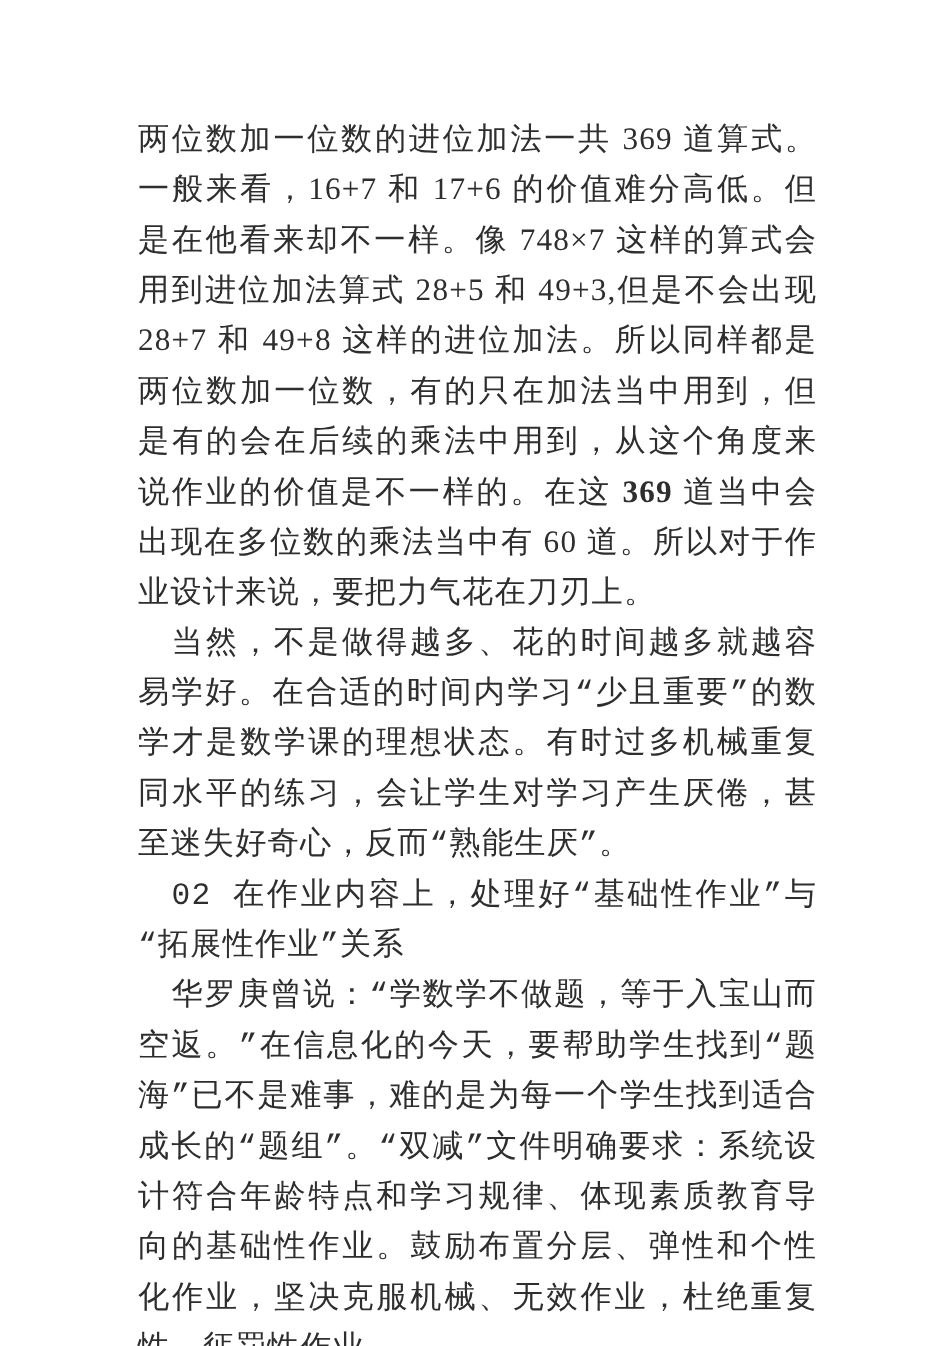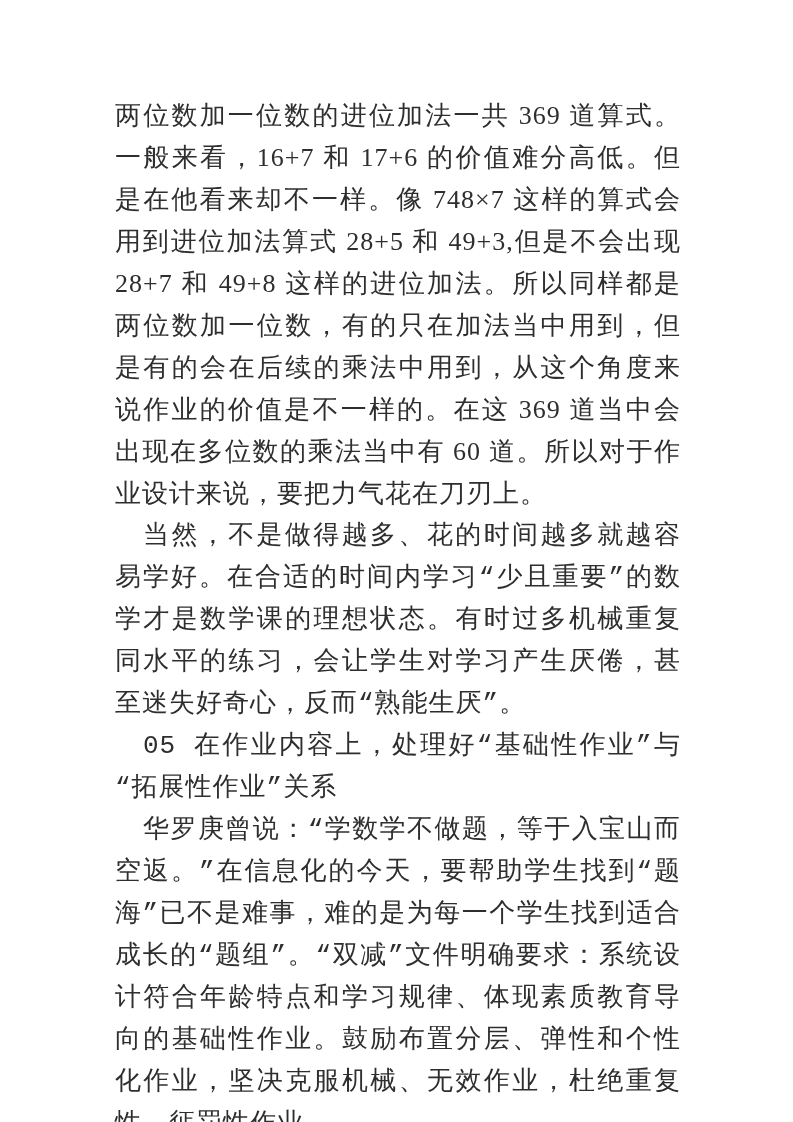--- a/index.html
+++ b/index.html
@@ -30,39 +30,39 @@
     text-align: justify;
     text-justify: inter-character;
     color: #2e2e2e;
     font-weight: normal;
   }
   .para.indent {
     text-indent: 28px;
     font-family: Liberation Mono, monospace;
   }
   .para b {
-    font-weight: normal;
+    font-weight: bold;
   }
 </style>
 </head>
 <body>
 
 <div class="page">
   <div class="content">
 
     <p class="para">
       <span>两位数加一位数的进位加法一共 369 道算式。一般来看，16+7 和 17+6 的价值难分高低。但是在他看来却不一样。像 748×7 这样的算式会用到进位加法算式 28+5 和 49+3,但是不会出现 28+7 和 49+8 这样的进位加法。所以同样都是两位数加一位数，有的只在加法当中用到，但是有的会在后续的乘法中用到，从这个角度来说作业的价值是不一样的。在这 </span><b>369</b><span> 道当中会出现在多位数的乘法当中有 60 道。所以对于作业设计来说，要把力气花在刀刃上。</span>
     </p>
 
     <p class="para indent">
       <span>当然，不是做得越多、花的时间越多就越容易学好。在合适的时间内学习“少且重要”的数学才是数学课的理想状态。有时过多机械重复同水平的练习，会让学生对学习产生厌倦，甚至迷失好奇心，反而“熟能生厌”。</span>
     </p>
 
     <p class="para indent">
-      <span>05 在作业内容上，处理好“基础性作业”与“拓展性作业”关系</span>
+      <span>02 在作业内容上，处理好“基础性作业”与“拓展性作业”关系</span>
     </p>
 
     <p class="para indent">
       <span>华罗庚曾说：“学数学不做题，等于入宝山而空返。”在信息化的今天，要帮助学生找到“题海”已不是难事，难的是为每一个学生找到适合成长的“题组”。“双减”文件明确要求：系统设计符合年龄特点和学习规律、体现素质教育导向的基础性作业。鼓励布置分层、弹性和个性化作业，坚决克服机械、无效作业，杜绝重复性、惩罚性作业。</span>
     </p>
 
   </div>
 </div>
 
 </body></html>

